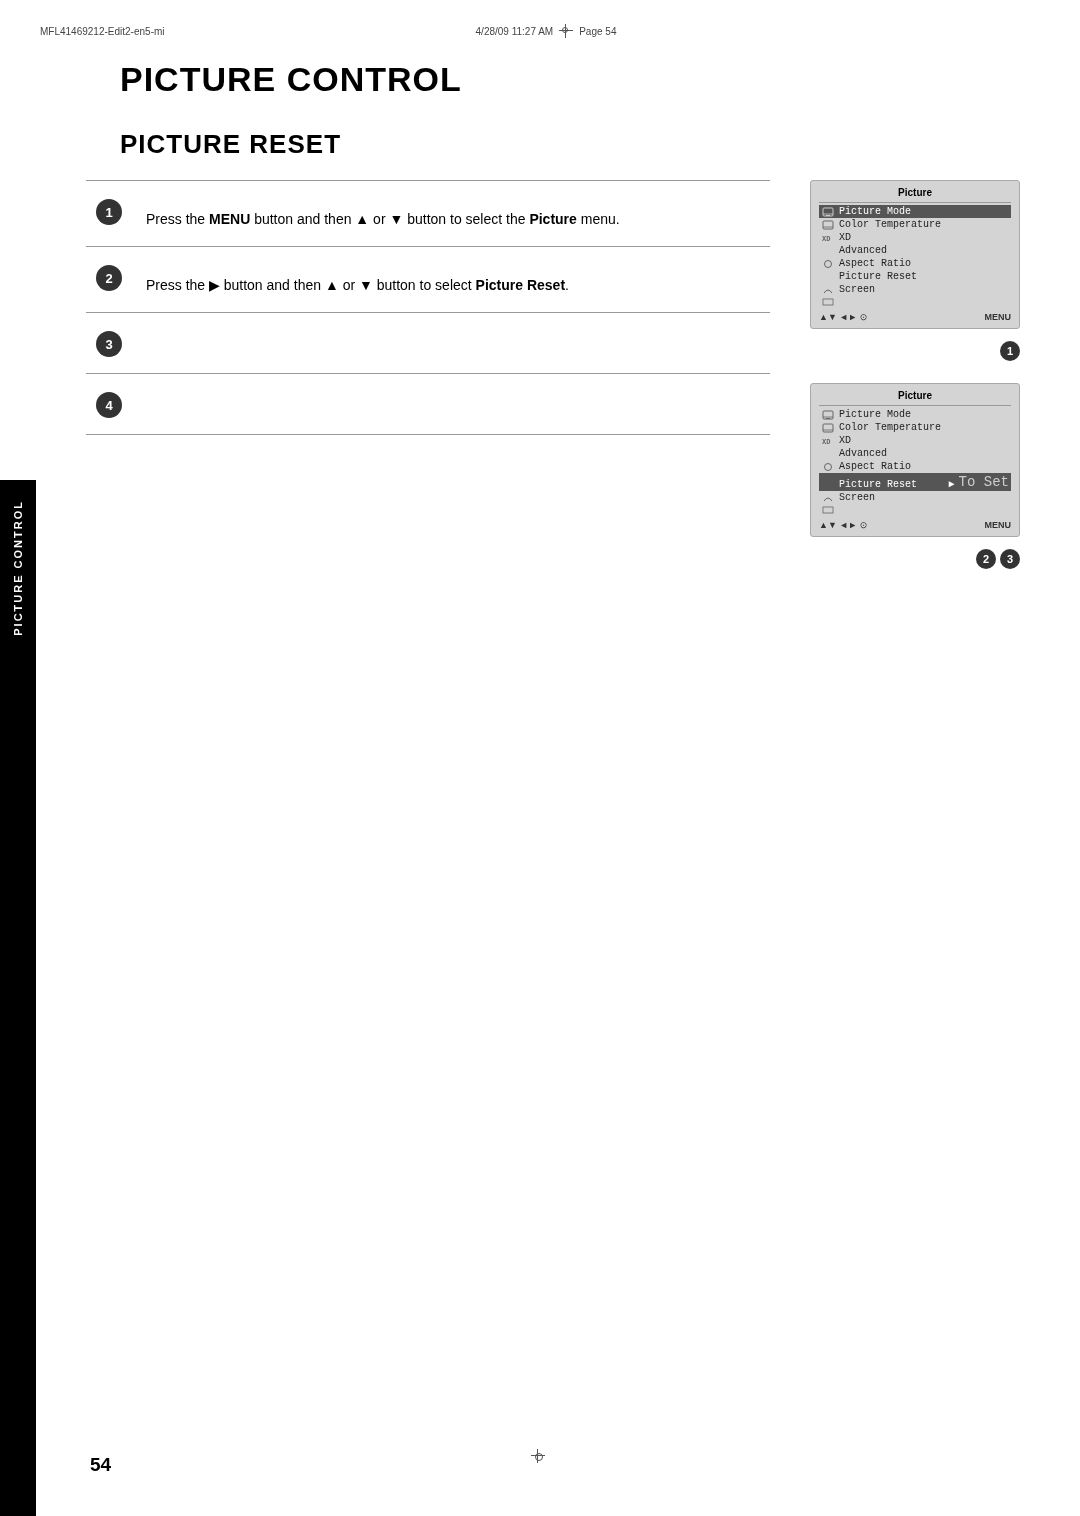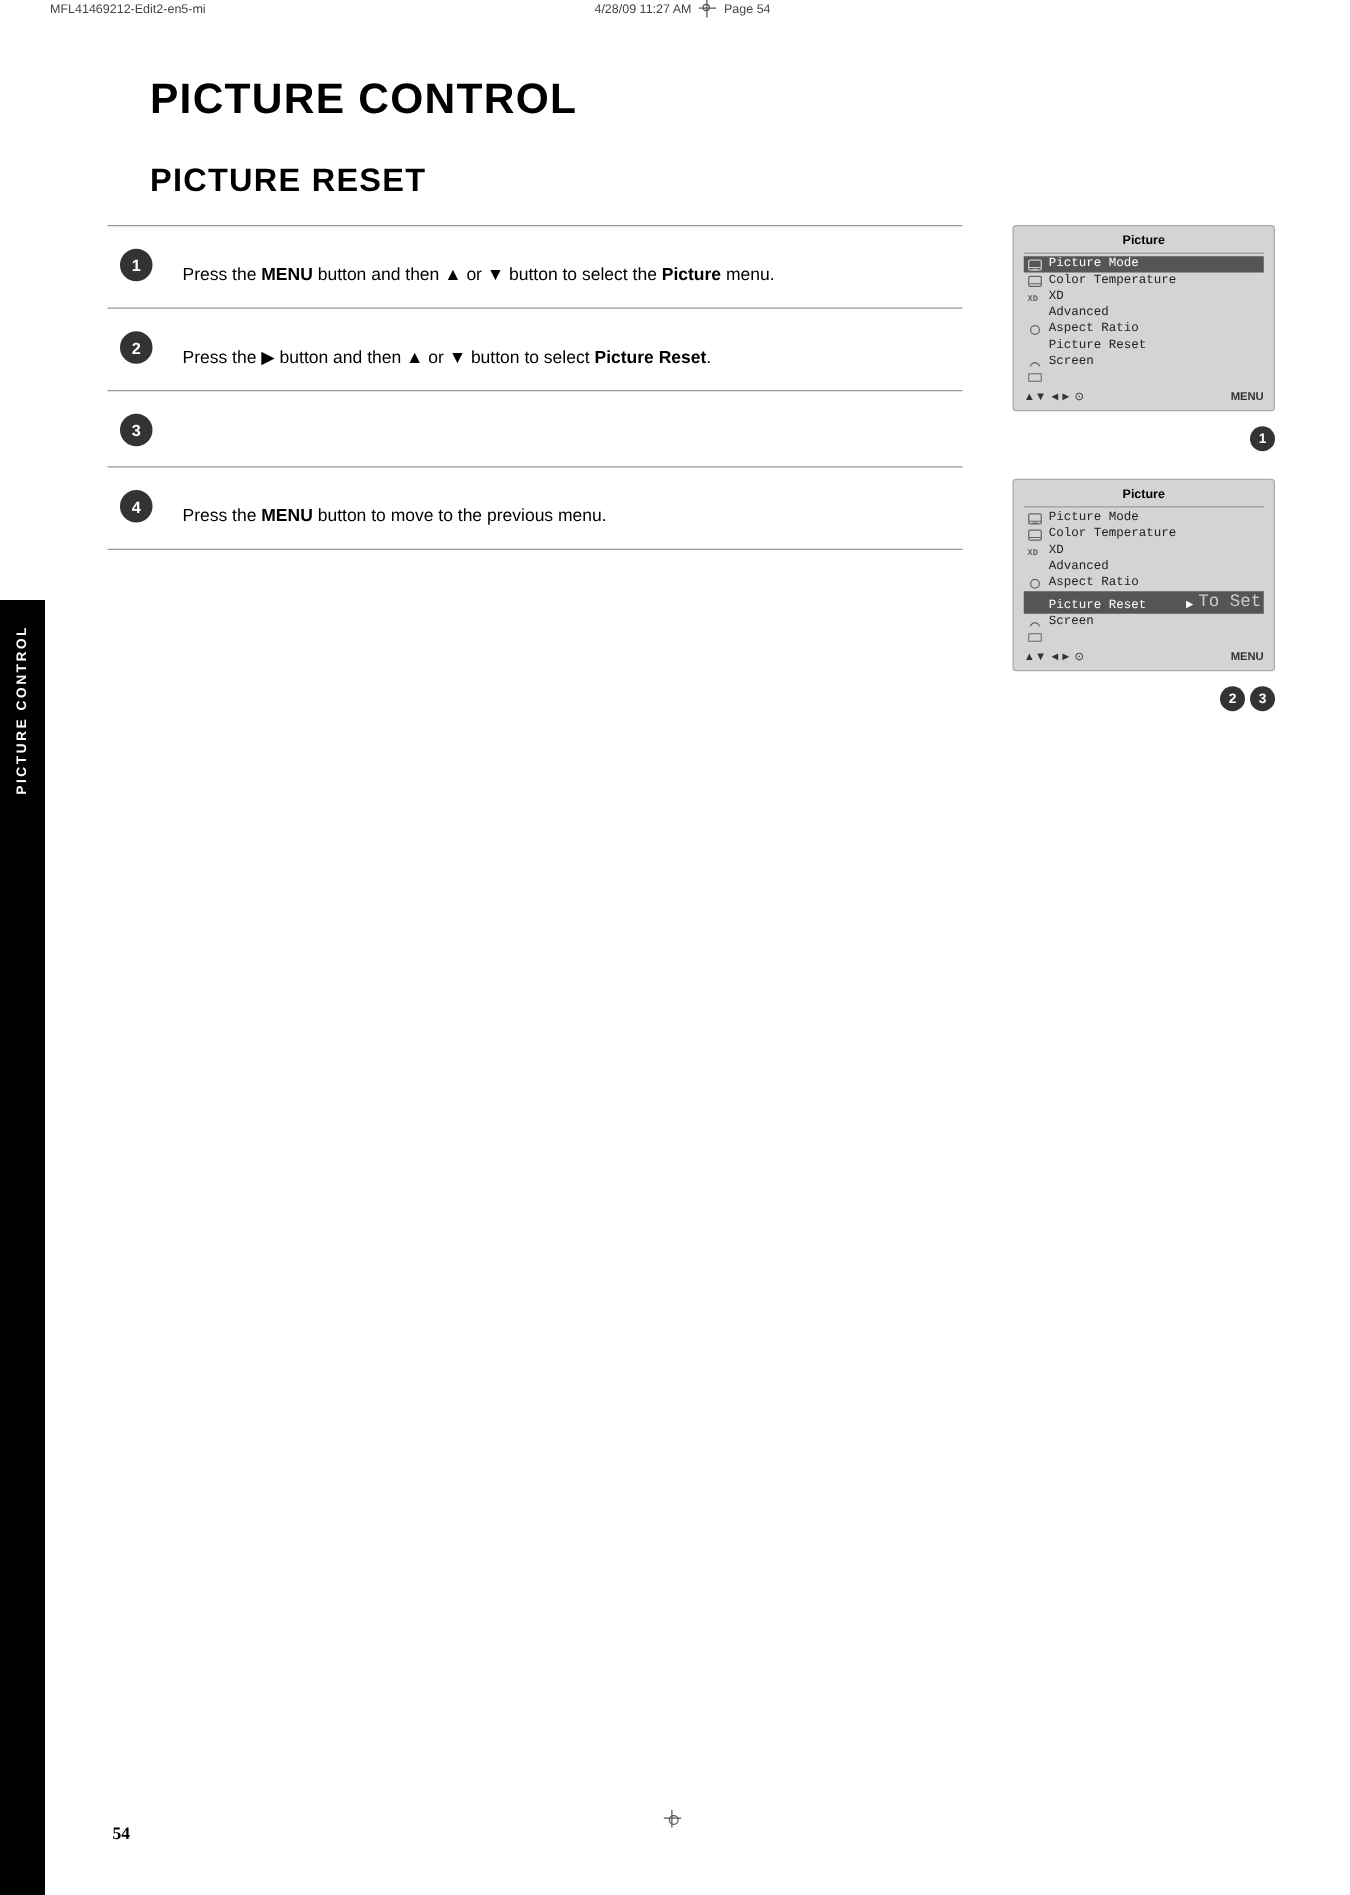--- a/index.html
+++ b/index.html
@@ -215,28 +215,27 @@
       flex-direction: column;
       align-items: flex-end;
       padding-right: 10px;
     }
 
     
     .page-number {
       position: absolute;
       bottom: 40px;
       left: 90px;
-      font-size: 14px;
-      font-weight: bold;
-      font-family: Liberation Serif, serif;
+      font-size: 19px;
+      font-weight: bold;
     }
 
     .meta-line-top {
       position: absolute;
-      top: 0;
+      top: 24px;
       left: 40px;
       right: 40px;
       display: flex;
       align-items: center;
       font-size: 10px;
       color: #444;
     }
     .meta-line-top .meta-file {
       flex: 1;
     }
@@ -334,23 +333,20 @@
       <div class="step-row">
         <div class="step-number">
           <div class="step-circle">3</div>
         </div>
       </div>
 
       <div class="step-row">
         <div class="step-number">
           <div class="step-circle">4</div>
         </div>
-        <div class="step-text">
-          Press the <strong>MENU</strong> button to move to the previous menu.
-        </div>
       </div>
 
     </div>
 
     <div class="screenshots-column">
 
       <div style="margin-bottom: 6px; display:flex; flex-direction:column; align-items:flex-end;">
         <div class="tv-screenshot">
           <div class="menu-title">Picture</div>
           <div class="menu-divider"></div>

